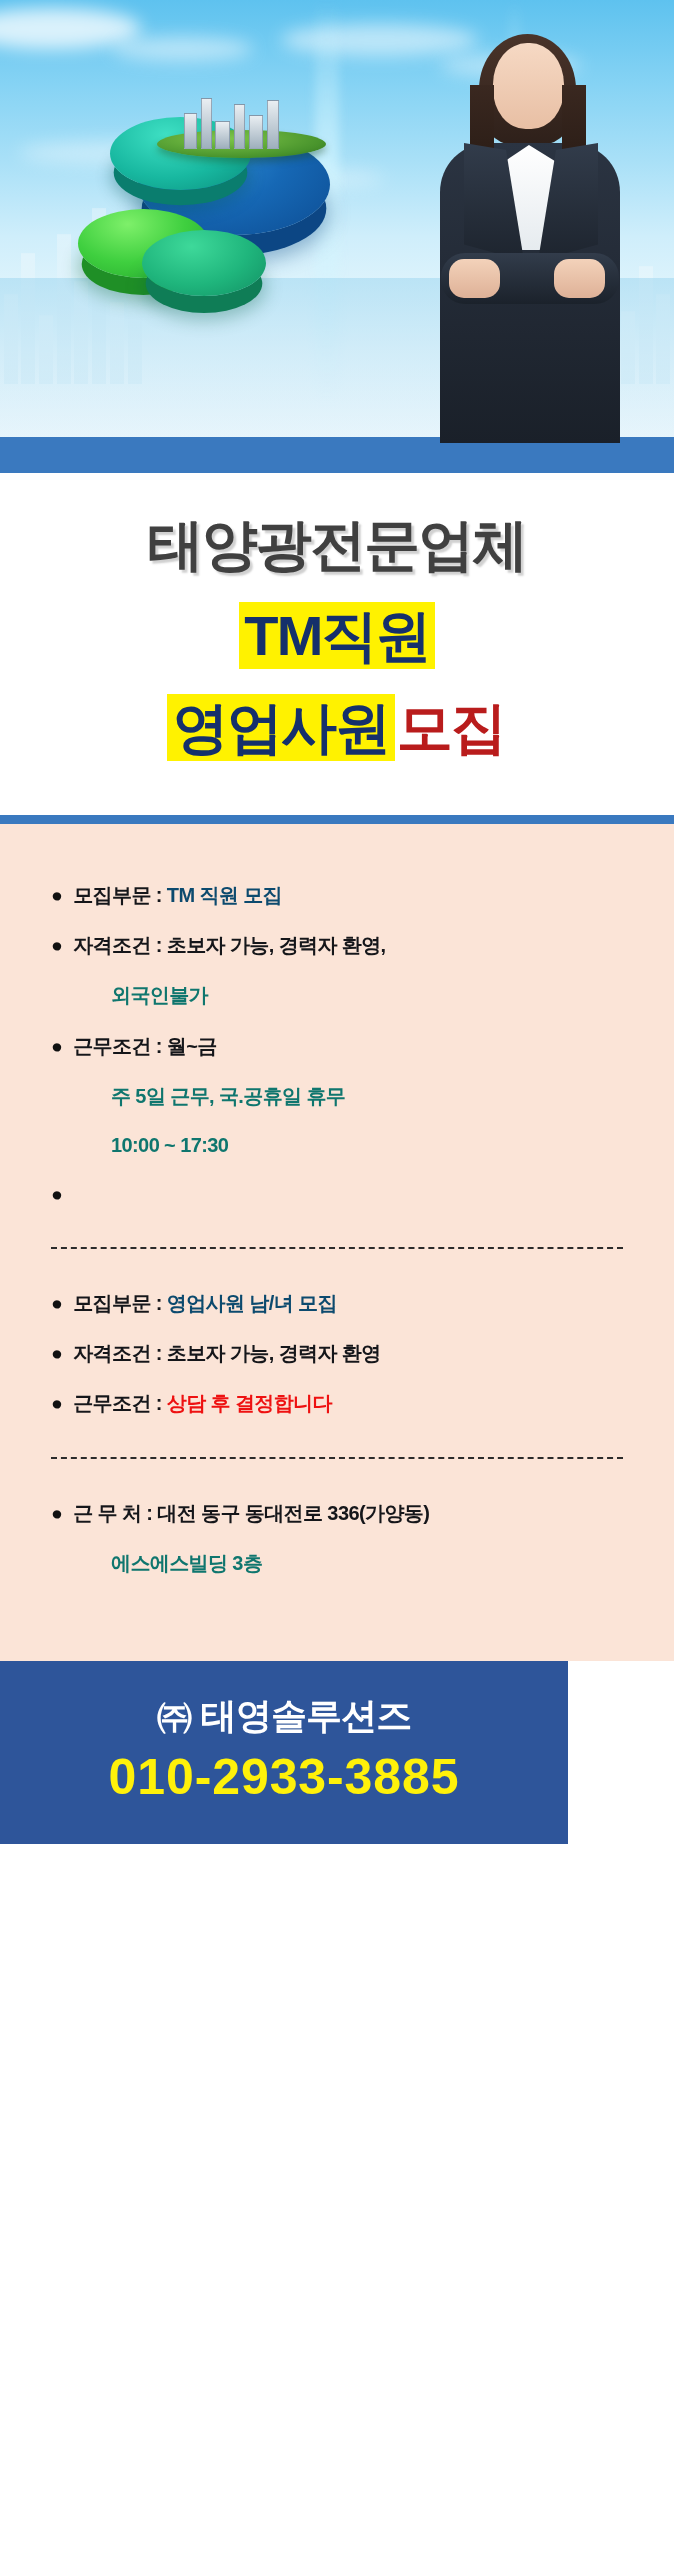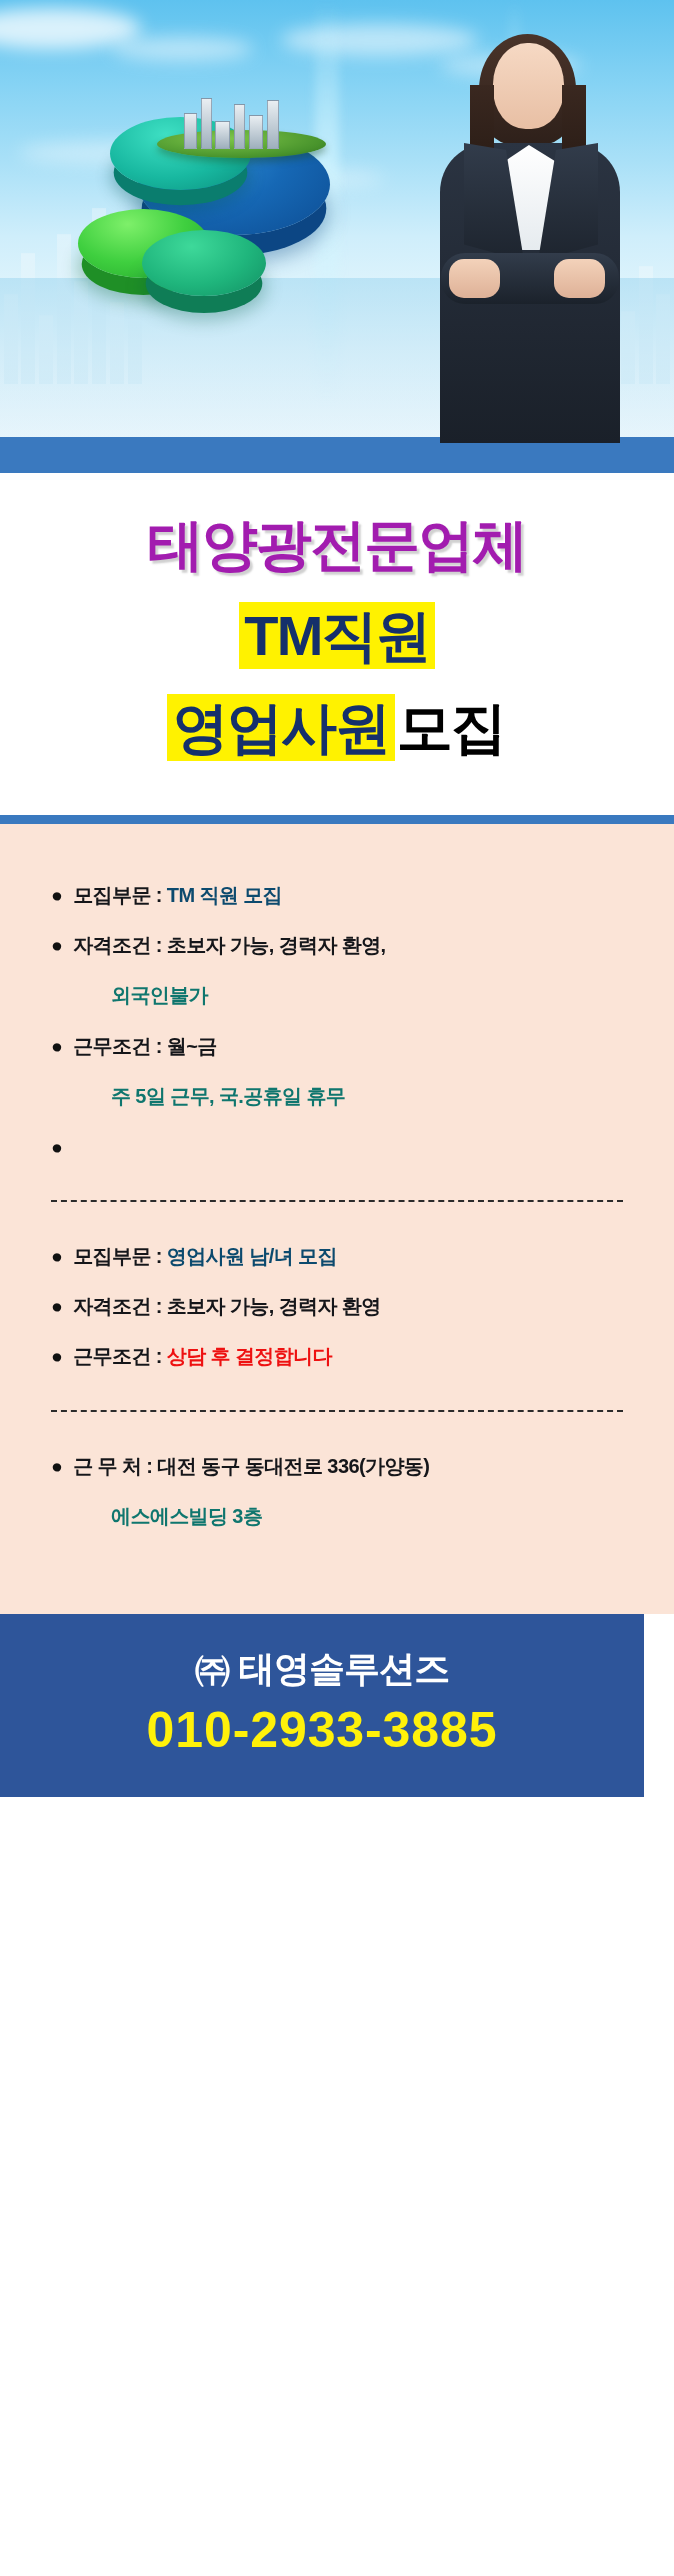--- a/index.html
+++ b/index.html
@@ -198,40 +198,40 @@
   
   .title-block {
     width:674px;
     background:#ffffff;
     padding:41px 0 37px;
     text-align:center;
   }
   .title-red {
     font-size:56px;
     font-weight:bold;
-    color:#a21caf;
+    color:#404040;
     letter-spacing:-1.9px;
     line-height:1.12;
     text-shadow:2.8px 2.8px 1.9px rgba(150,150,150,.45);
   }
   .title-line2, .title-line3 {
     margin-top:26px;
     font-size:56px;
     font-weight:bold;
     letter-spacing:-1.9px;
     line-height:1.18;
     color:#15306b;
   }
   .hl {
     background:#fff200;
     padding:1.9px 5.6px;
     box-decoration-break:clone;
     -webkit-box-decoration-break:clone;
   }
-  .nohl { color:#000000; padding:1.9px 1.9px; }
+  .nohl { color:#b91c1c; padding:1.9px 1.9px; }
   .title-rule {
     width:674px; height:9.4px;
     background:#3a79bf;
     margin-top:17px;
   }
 
   
   .intro {
     width:674px;
     background:#ffffff;
@@ -285,21 +285,21 @@
   .blue-strong { color:#0c4a6e; font-weight:bold; }
   .red-strong  { color:#ee1111; font-weight:bold; }
   .divider {
     margin:41px 51px;
     border-top:2.8px dashed #2b2b2b;
     height:0;
   }
 
   
   .footer {
-    width:644px;
+    width:568px;
     background:#2e559a;
     padding:32px 0 37px;
     text-align:center;
   }
   .company {
     font-size:36px;
     font-weight:bold;
     color:#ffffff;
     letter-spacing:-0.9px;
     line-height:1.25;
@@ -409,20 +409,21 @@
       <span class="bullet">●</span>
       <span class="row-text"><span>자격조건 : </span><span>초보자 가능, 경력자 환영,</span></span>
     </div>
     <div class="sub">외국인불가</div>
 
     <div class="row">
       <span class="bullet">●</span>
       <span class="row-text"><span>근무조건 : </span><span>월~금</span></span>
     </div>
     <div class="sub">주 5일 근무, 국.공휴일 휴무</div>
+    <div class="sub">10:00 ~ 17:30</div>
 
     <div class="row">
       <span class="bullet">●</span>
     </div>
 
     <div class="divider"></div>
 
     <div class="row">
       <span class="bullet">●</span>
       <span class="row-text"><span>모집부문 : </span><span class="blue-strong">영업사원 남/녀 모집</span></span>

